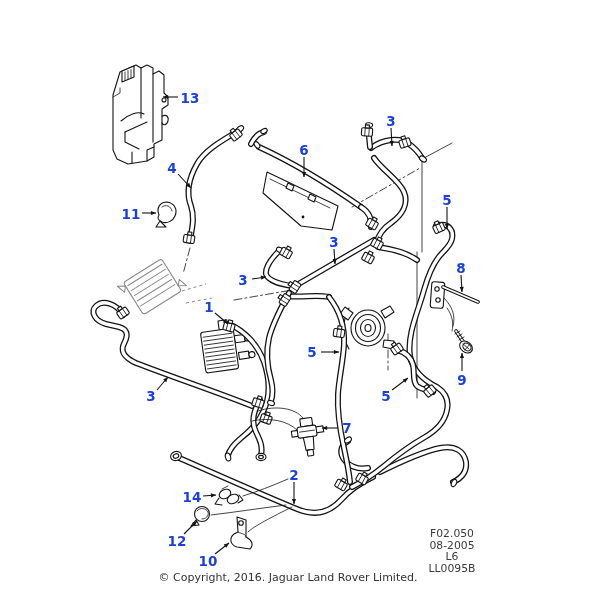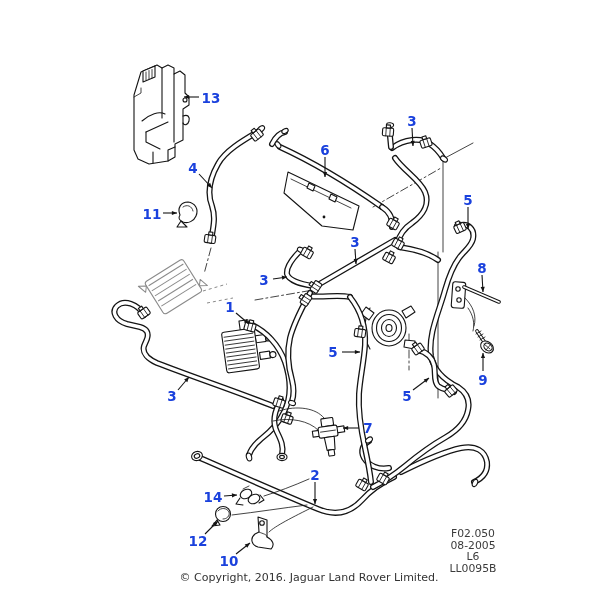--- a/index.html
+++ b/index.html
@@ -1,17 +1,17 @@
 <!DOCTYPE html>
 <html style="--callout-color: #1a41dd;"><head>
 <meta charset="utf-8">
 <style>
   html,body{margin:0;padding:0;background:#fff;}
   .page{position:relative;width:480px;height:600px;background:#fff;overflow:hidden;
-        font-family:"Liberation Sans",sans-serif;padding-left:21px;}
+        font-family:"Liberation Sans",sans-serif;}
   svg{display:block;}
   .tube,.tube-o{fill:none;stroke:#141414;stroke-width:6;stroke-linecap:round;stroke-linejoin:round}
   .tube-i{fill:none;stroke:#fff;stroke-width:3.4;stroke-linecap:round;stroke-linejoin:round}
   .ln{fill:none;stroke:#141414;stroke-width:1.1;stroke-linecap:round;stroke-linejoin:round}
   .thin{stroke-width:.8}
   .fillw{fill:#fff;stroke:#141414;stroke-width:1.1;stroke-linejoin:round}
   .rodo{fill:none;stroke:#141414;stroke-width:3.6;stroke-linecap:round}
   .rodi{fill:none;stroke:#fff;stroke-width:1.7;stroke-linecap:round}
   .grayln{fill:none;stroke:#8a8a8a;stroke-width:1;stroke-linejoin:round}
   .grayfill{fill:#fff;stroke:#8a8a8a;stroke-width:1.1;stroke-linejoin:round}

